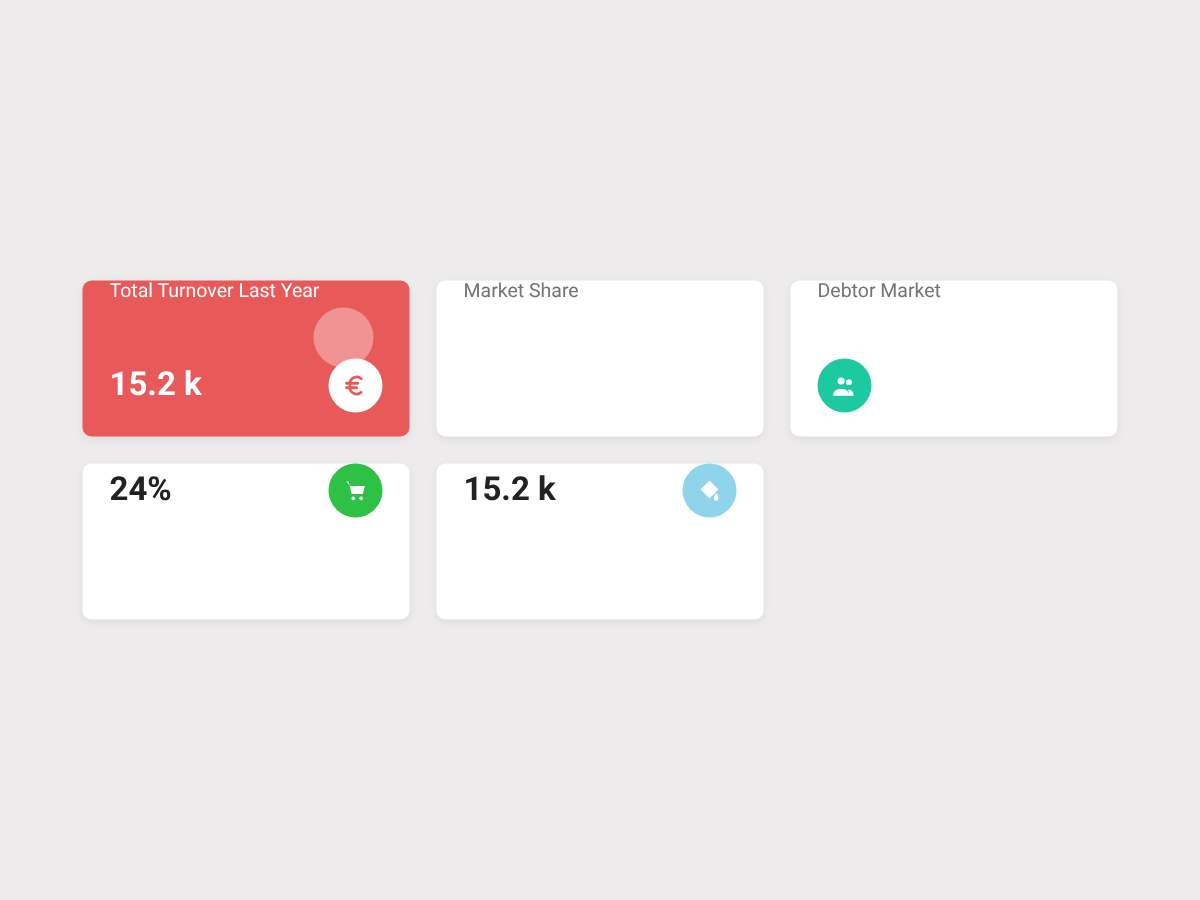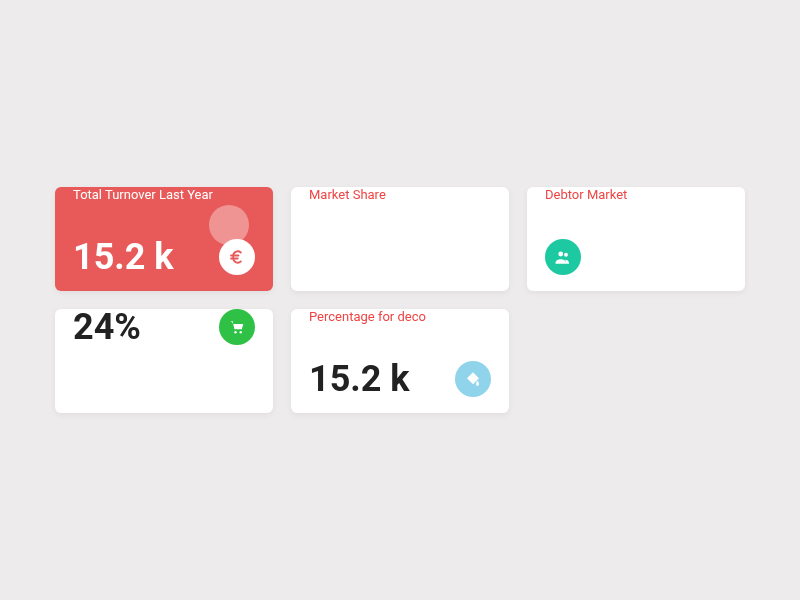--- a/index.html
+++ b/index.html
@@ -26,29 +26,29 @@
     position: relative;
     display: flex;
     flex-direction: column;
     justify-content: space-between;
   }
   .card.highlight {
     background: #e85a5a;
   }
   .card-label {
     font-size: 13px;
-    color: #ef4444;
+    color: #737373;
     white-space: nowrap;
     overflow: hidden;
   }
   .card.highlight .card-label {
     color: #fff;
   }
   .card-value {
-    font-size: 36px;
+    font-size: 22px;
     font-weight: 700;
     color: #222;
     line-height: 1;
   }
   .card.highlight .card-value {
     color: #fff;
   }
   .bottom-row {
     display: flex;
     align-items: center;
@@ -121,21 +121,20 @@
           <path d="M4 4h2l2.6 11h9.8l2-7H7"></path>
           <circle cx="10" cy="19" r="1.6"></circle>
           <circle cx="17" cy="19" r="1.6"></circle>
         </svg>
       </div>
     </div>
   </div>
 
 
   <div class="card">
-    <div class="card-label">Percentage for deco</div>
     <div class="bottom-row">
       <div class="card-value">15.2 k</div>
       <div class="icon-badge" style="background:#8fd4ea">
         <svg viewBox="0 0 24 24" fill="#ffffff">
           <path d="M12 3l8 8-8 8-8-8z"></path>
           <path d="M19 15c0 1.5 1 2.5 1 4a2 2 0 0 1-4 0c0-1.5 1-2.5 1-4z"></path>
         </svg>
       </div>
     </div>
   </div>

